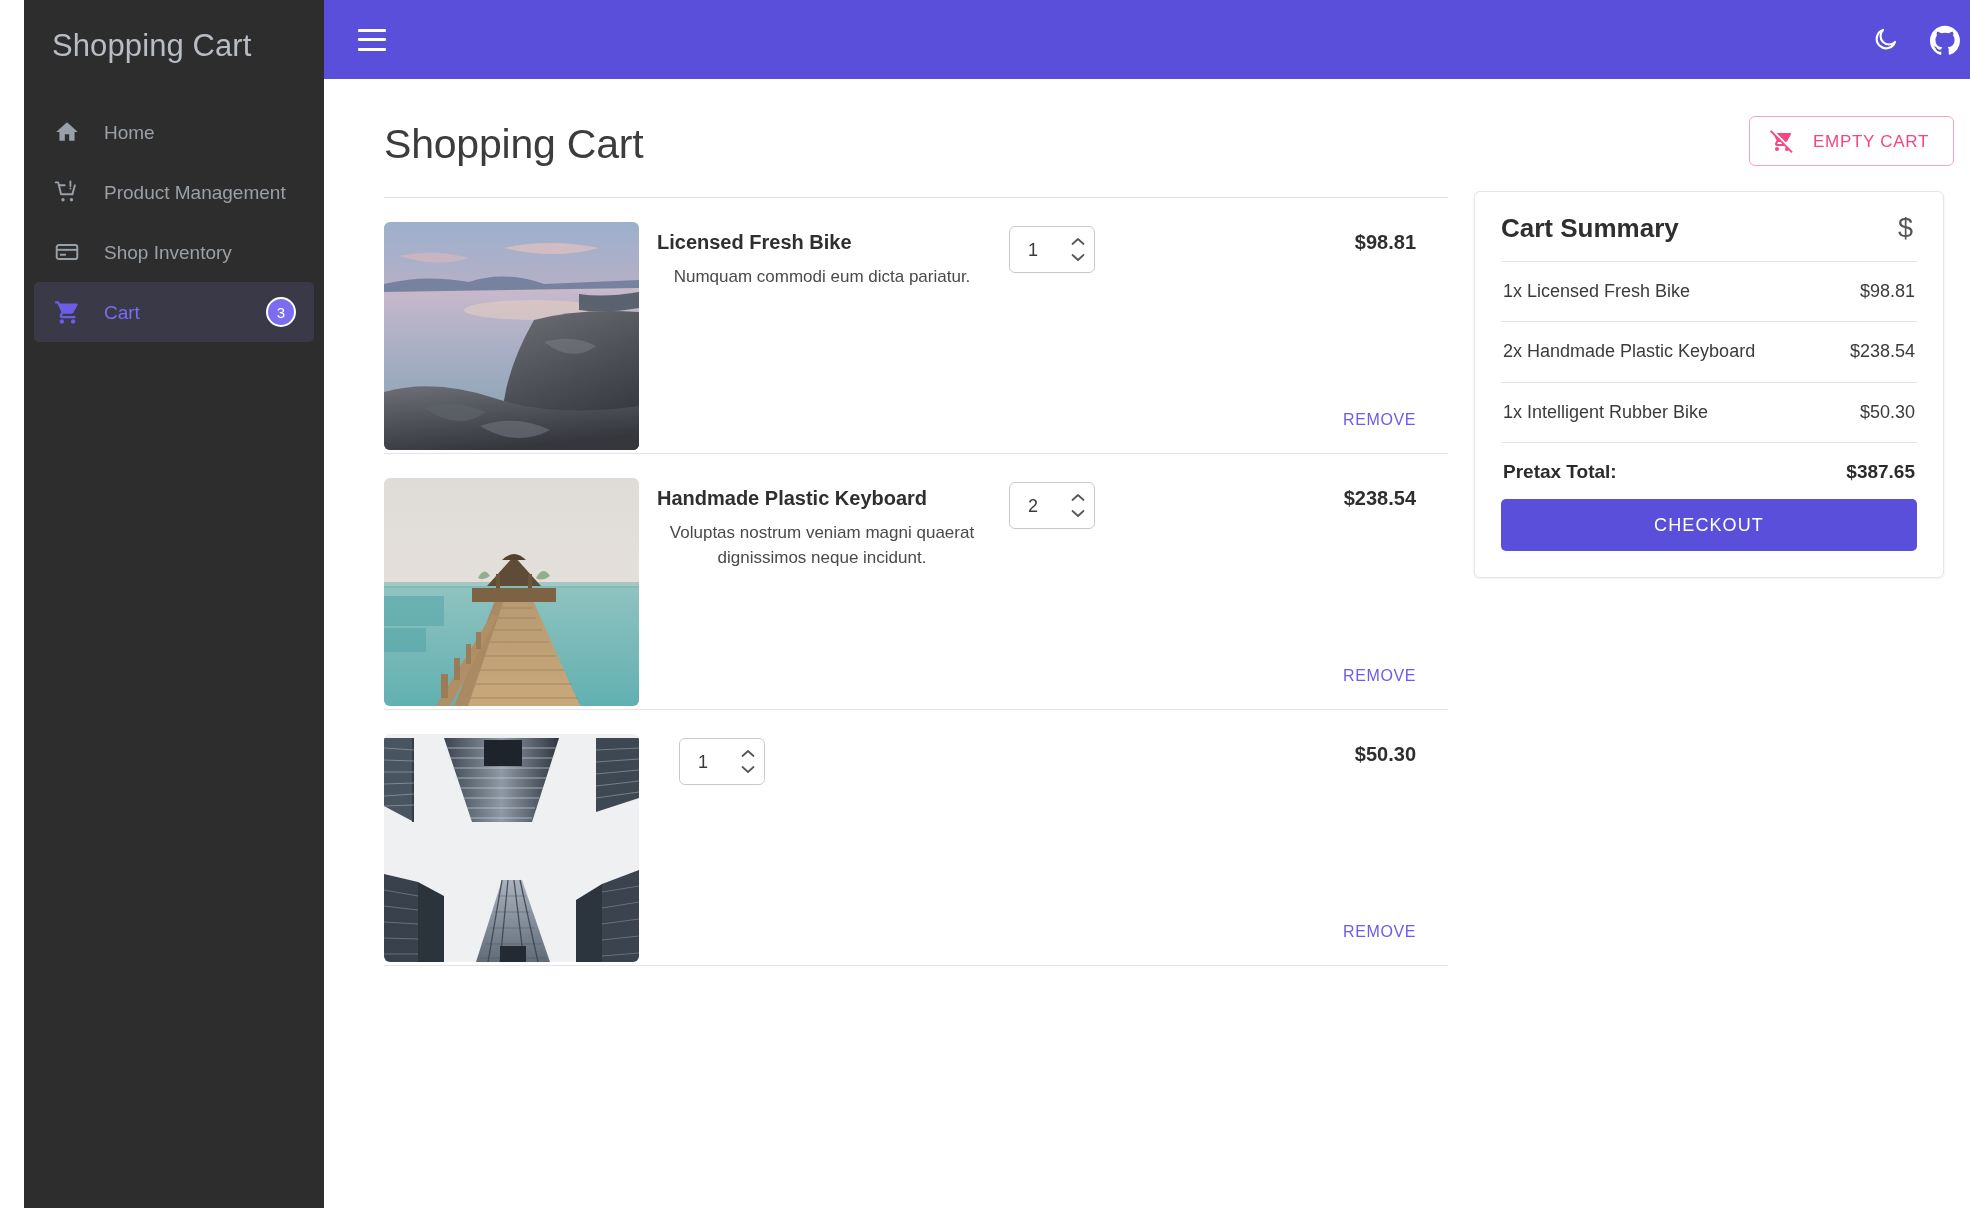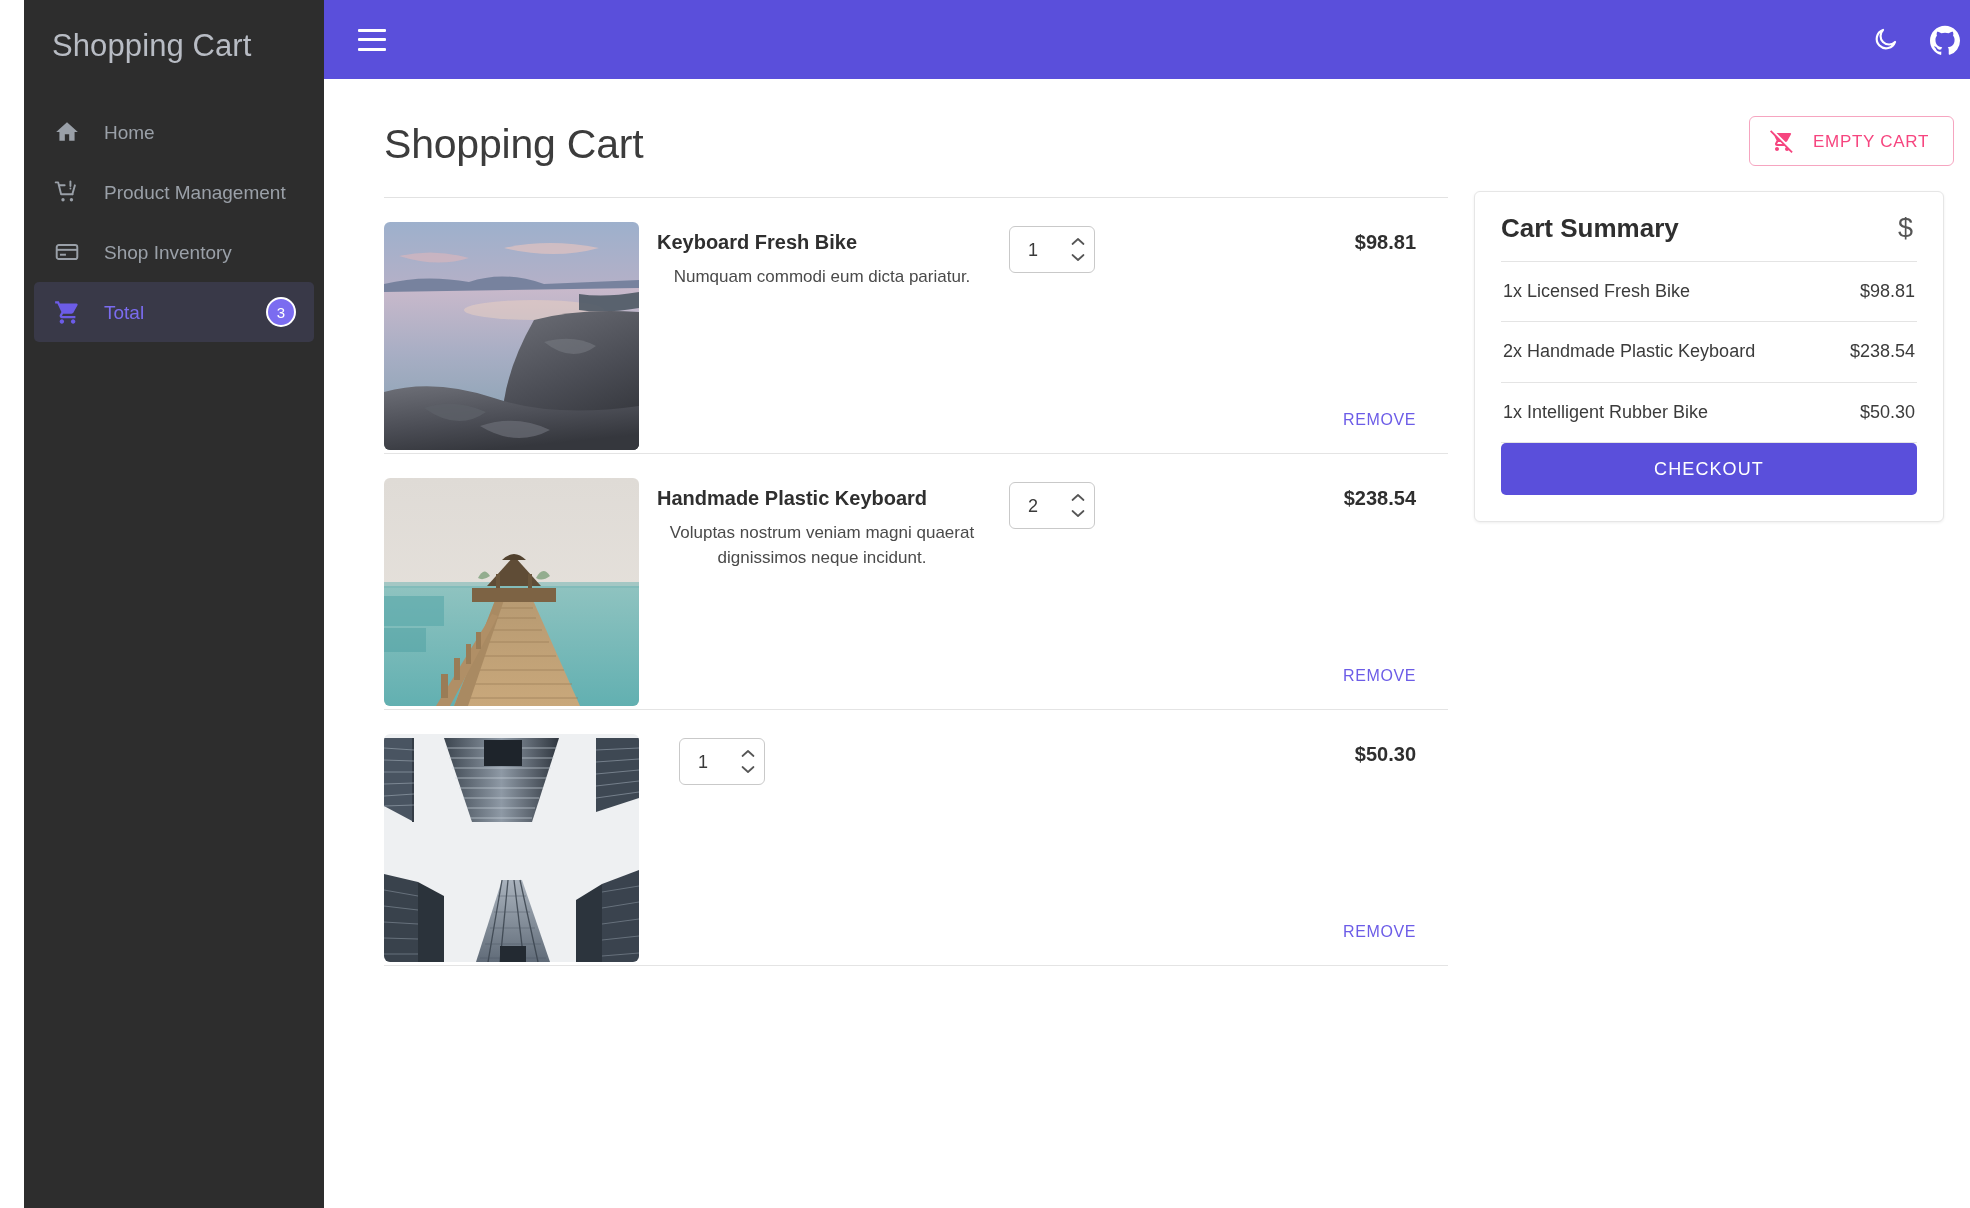--- a/index.html
+++ b/index.html
@@ -451,21 +451,21 @@
         </span>
         <span class="nav-label">Shop Inventory</span>
       </li>
 
       <li class="nav-item active">
         <span class="nav-icon">
           <svg width="27" height="27" viewBox="0 0 24 24" fill="#6c5ce7">
             <path d="M7 18c-1.1 0-2 .9-2 2s.9 2 2 2 2-.9 2-2-.9-2-2-2zM1 2v2h2l3.6 7.6-1.35 2.45c-.16.28-.25.61-.25.95 0 1.1.9 2 2 2h12v-2H7.42c-.14 0-.25-.11-.25-.25l.03-.12L8.1 13h7.45c.75 0 1.41-.41 1.75-1.03l3.58-6.49A1 1 0 0 0 20 4H5.21l-.94-2H1zm16 16c-1.1 0-2 .9-2 2s.9 2 2 2 2-.9 2-2-.9-2-2-2z"></path>
           </svg>
         </span>
-        <span class="nav-label">Total</span>
+        <span class="nav-label">Cart</span>
         <span class="nav-badge">3</span>
       </li>
 
     </ul>
   </aside>
 
   <div class="main">
 
     <header class="topbar">
       <div class="hamburger">
@@ -529,21 +529,21 @@
                 <path d="M0 170 q50 -14 110 6 q60 20 145 8 L255 228 L0 228 Z" fill="url(#rock1)"></path>
                 <path d="M40 186 q30 -10 62 4 q-28 20 -62 -4 z" fill="#5d6068" opacity="0.8"></path>
                 <path d="M160 120 q30 -8 52 4 q-24 18 -52 -4 z" fill="#787b84" opacity="0.55"></path>
                 <path d="M96 204 q36 -12 70 4 q-34 18 -70 -4 z" fill="#6b6e76" opacity="0.7"></path>
                 <path d="M15 34 q35 -8 70 2 q-32 10 -70 -2 z" fill="#e7b7b9" opacity="0.5"></path>
                 <path d="M120 26 q45 -10 95 0 q-44 12 -95 0 z" fill="#f3c9bd" opacity="0.55"></path>
               </svg>
             </div>
             <div class="item-body">
               <div class="item-text">
-                <div class="item-name">Keyboard Fresh Bike</div>
+                <div class="item-name">Licensed Fresh Bike</div>
                 <div class="item-desc">Numquam commodi eum dicta pariatur.</div>
               </div>
               <div class="item-qty">
                 <div class="qty-box">
                   <span class="qty-value">1</span>
                   <span class="qty-arrows">
                     <span class="arrow">
                       <svg width="14" height="9" viewBox="0 0 14 9" fill="none" stroke="#555" stroke-width="1.7" stroke-linecap="round" stroke-linejoin="round">
                           <path d="M1.5 7 7 2l5.5 5"></path>
                         </svg>
@@ -772,20 +772,24 @@
               <span class="value">$238.54</span>
             </div>
             <div class="summary-divider"></div>
 
             <div class="summary-row">
               <span class="label">1x Intelligent Rubber Bike</span>
               <span class="value">$50.30</span>
             </div>
             <div class="summary-divider"></div>
 
+            <div class="summary-total">
+              <span>Pretax Total:</span>
+              <span>$387.65</span>
+            </div>
 
             <button class="checkout-btn">CHECKOUT</button>
 
           </div>
         </aside>
 
       </div>
     </div>
   </div>
 

